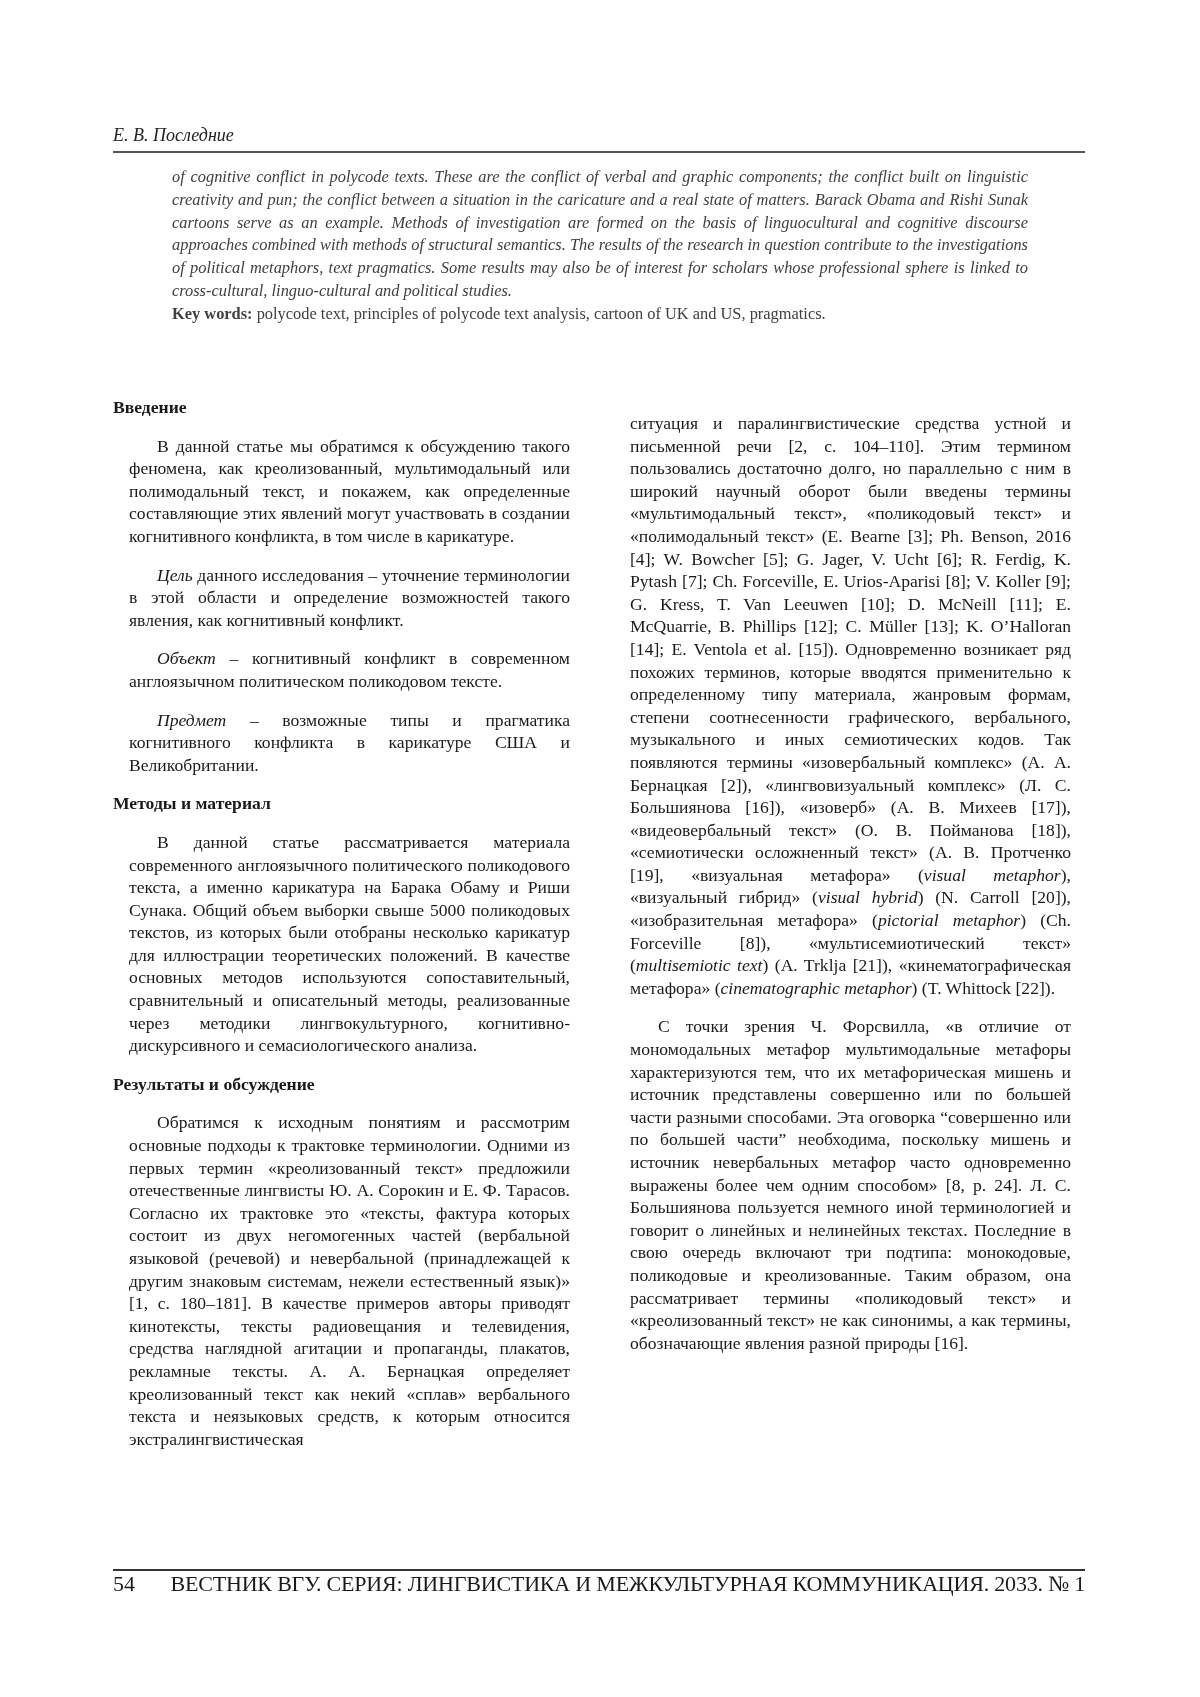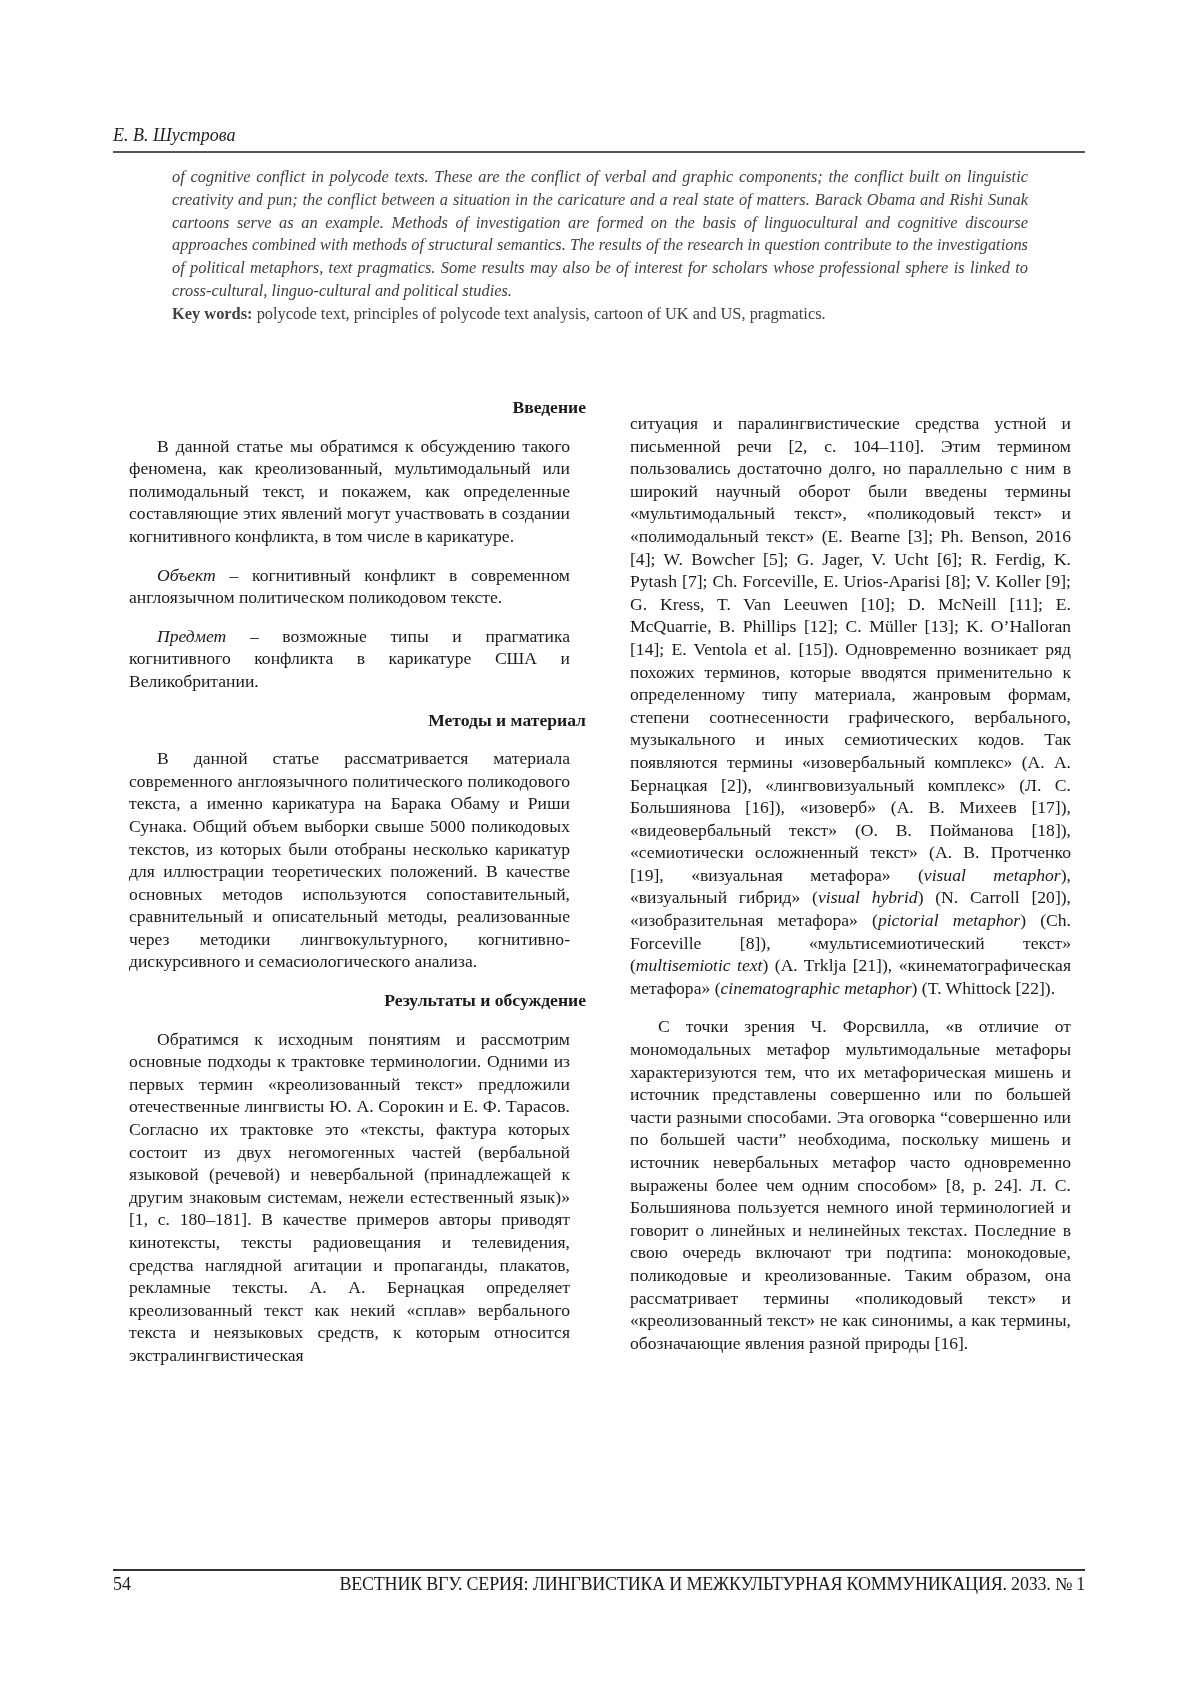--- a/index.html
+++ b/index.html
@@ -15,48 +15,49 @@
                 font-style: italic; font-size: 16.4px; line-height: 22.8px; text-align: justify; color: #404040; }
     .abstract p { margin: 0; }
     .keywords { font-style: normal; }
     .keywords .kw-label { font-weight: bold; font-style: normal; }
     .keywords .kw-text { }
 
     .col { position: absolute; top: 396px; width: 473px; font-size: 17.6px; line-height: 22.6px;
            text-align: justify; color: #1a1a1a; }
     .col-left { left: 113px; }
     .col-right { left: 614px; }
-    .col h2 { margin: 0; font-size: 17.6px; font-weight: bold; text-align: right; line-height: 22.6px; }
+    .col h2 { margin: 0; font-size: 17.6px; font-weight: bold; text-align: left; line-height: 22.6px; }
     .col h2.spaced { margin-top: 13px; }
     .col p { margin: 16px; text-indent: 28px; hyphens: manual; }
     .col p.noindent { text-indent: 0; }
     .col em { font-style: italic; }
 
     .foot-rule { position: absolute; left: 113px; top: 1569px; width: 972px; height: 2px; background: #333; }
     .footer { position: absolute; left: 113px; top: 1572px; width: 972px; height: 24px;
-              font-size: 18px; line-height: 24px; color: #1a1a1a; }
+              font-size: 22px; line-height: 24px; color: #1a1a1a; }
     .footer .page-num { position: absolute; left: 0; top: 0; }
     .footer .journal { position: absolute; right: 0; top: 0; letter-spacing: -0.2px; }
   </style>
 </head>
 <body>
 
 <div class="running-head">
-  <span class="author">Е. В. Шустрова</span>
+  <span class="author">Е. В. Последние</span>
 </div>
 <div class="head-rule"></div>
 
 <div class="abstract">
   <p>of cognitive conflict in polycode texts. These are the conflict of verbal and graphic components; the conflict built on linguistic creativity and pun; the conflict between a situation in the caricature and a real state of matters. Barack Obama and Rishi Sunak cartoons serve as an example. Methods of investigation are formed on the basis of linguocultural and cognitive discourse approaches combined with methods of structural semantics. The results of the research in question contribute to the investigations of political metaphors, text pragmatics. Some results may also be of interest for scholars whose professional sphere is linked to cross-cultural, linguo-cultural and political studies.</p>
   <p class="keywords"><span class="kw-label">Key words:</span><span class="kw-text"> polycode text, principles of polycode text analysis, cartoon of UK and US, pragmatics.</span></p>
 </div>
 
 <div class="col col-left">
   <h2>Введение</h2>
   <p>В данной статье мы обратимся к обсуждению такого феномена, как креолизованный, мультимодальный или полимодальный текст, и покажем, как определенные составляющие этих явлений могут участвовать в создании когнитивного конфликта, в том числе в карикатуре.</p>
+  <p><em>Цель</em><span> данного исследования – уточнение терминологии в этой области и определение возможностей такого явления, как когнитивный конфликт.</span></p>
   <p><em>Объект</em><span> – когнитивный конфликт в современном англоязычном политическом поликодовом тексте.</span></p>
   <p><em>Предмет</em><span> – возможные типы и прагматика когнитивного конфликта в карикатуре США и Великобритании.</span></p>
 
   <h2 class="spaced">Методы и материал</h2>
   <p>В данной статье рассматривается материала современного англоязычного политического поликодового текста, а именно карикатура на Барака Обаму и Риши Сунака. Общий объем выборки свыше 5000 поликодовых текстов, из которых были отобраны несколько карикатур для иллюстрации теоретических положений. В качестве основных методов используются сопоставительный, сравнительный и описательный методы, реализованные через методики лингвокультурного, когнитивно-дискурсивного и семасиологического анализа.</p>
 
   <h2 class="spaced">Результаты и обсуждение</h2>
   <p>Обратимся к исходным понятиям и рассмотрим основные подходы к трактовке терминологии. Одними из первых термин «креолизованный текст» предложили отечественные лингвисты Ю. А. Сорокин и Е. Ф. Тарасов. Согласно их трактовке это «тексты, фактура которых состоит из двух негомогенных частей (вербальной языковой (речевой) и невербальной (принадлежащей к другим знаковым системам, нежели естественный язык)» [1, с. 180–181]. В качестве примеров авторы приводят кинотексты, тексты радиовещания и телевидения, средства наглядной агитации и пропаганды, плакатов, рекламные тексты. А. А. Бернацкая определяет креолизованный текст как некий «сплав» вербального текста и неязыковых средств, к которым относится экстралингвистическая</p>
 </div>
 

